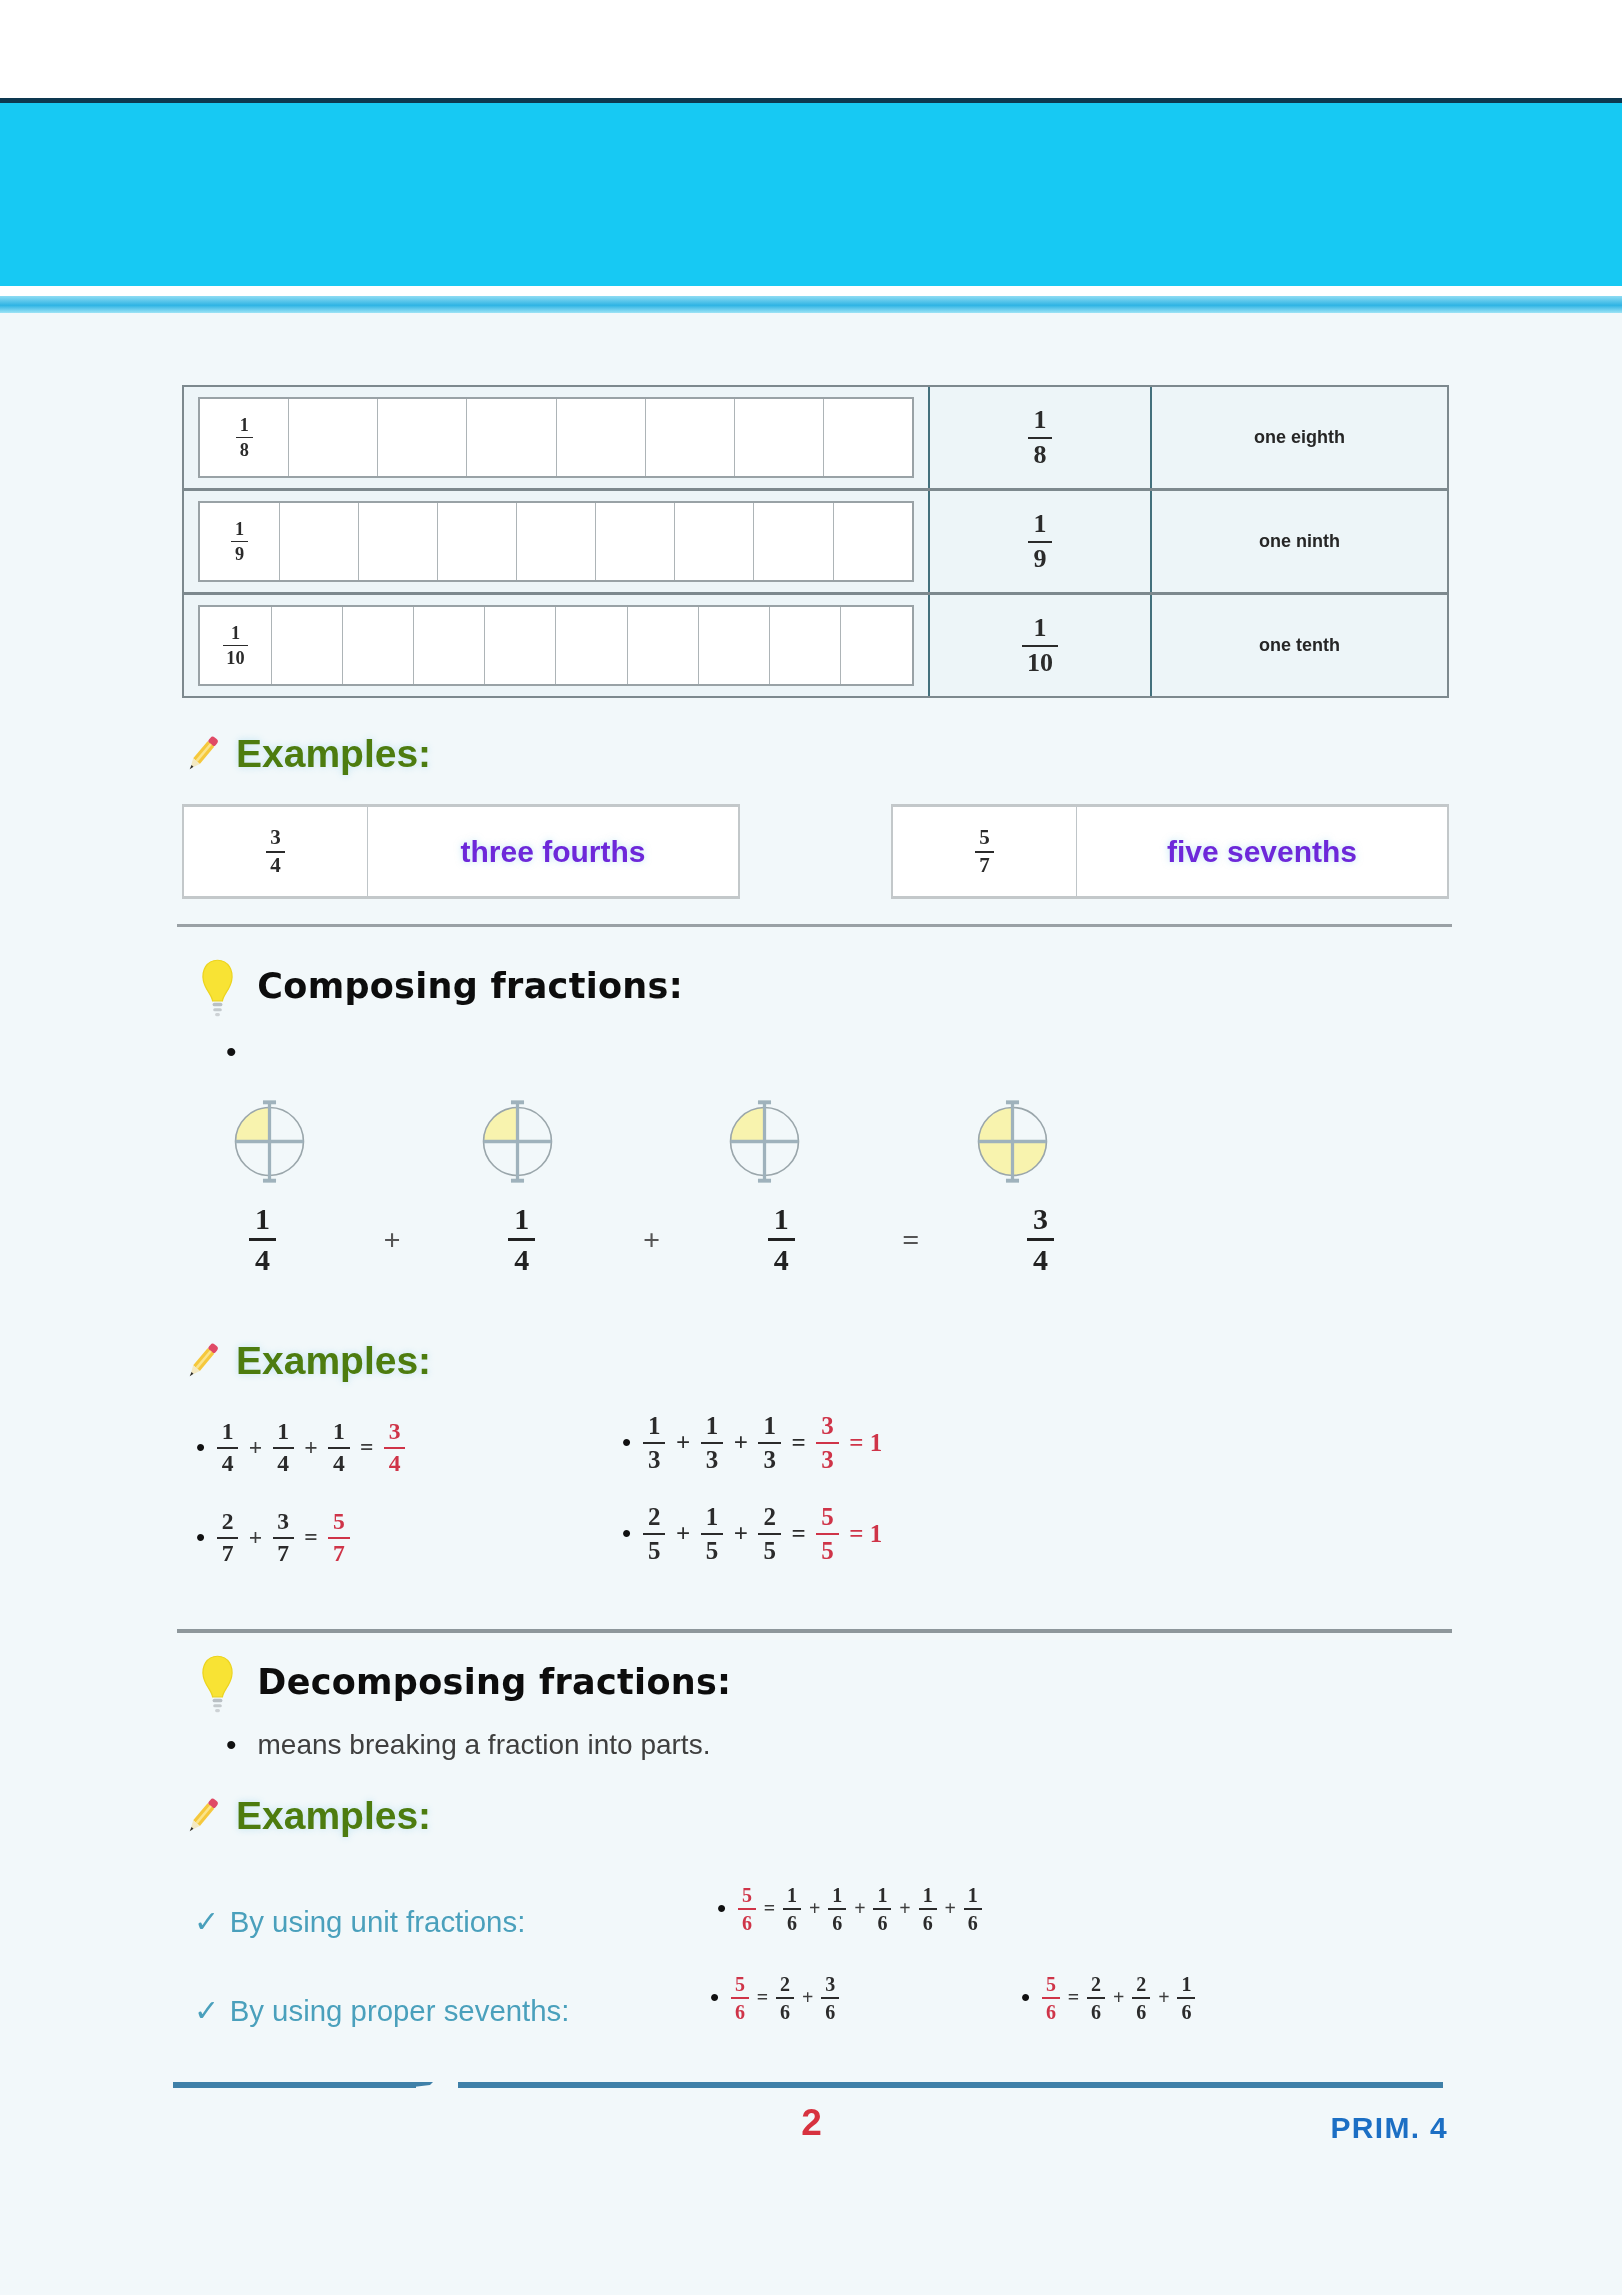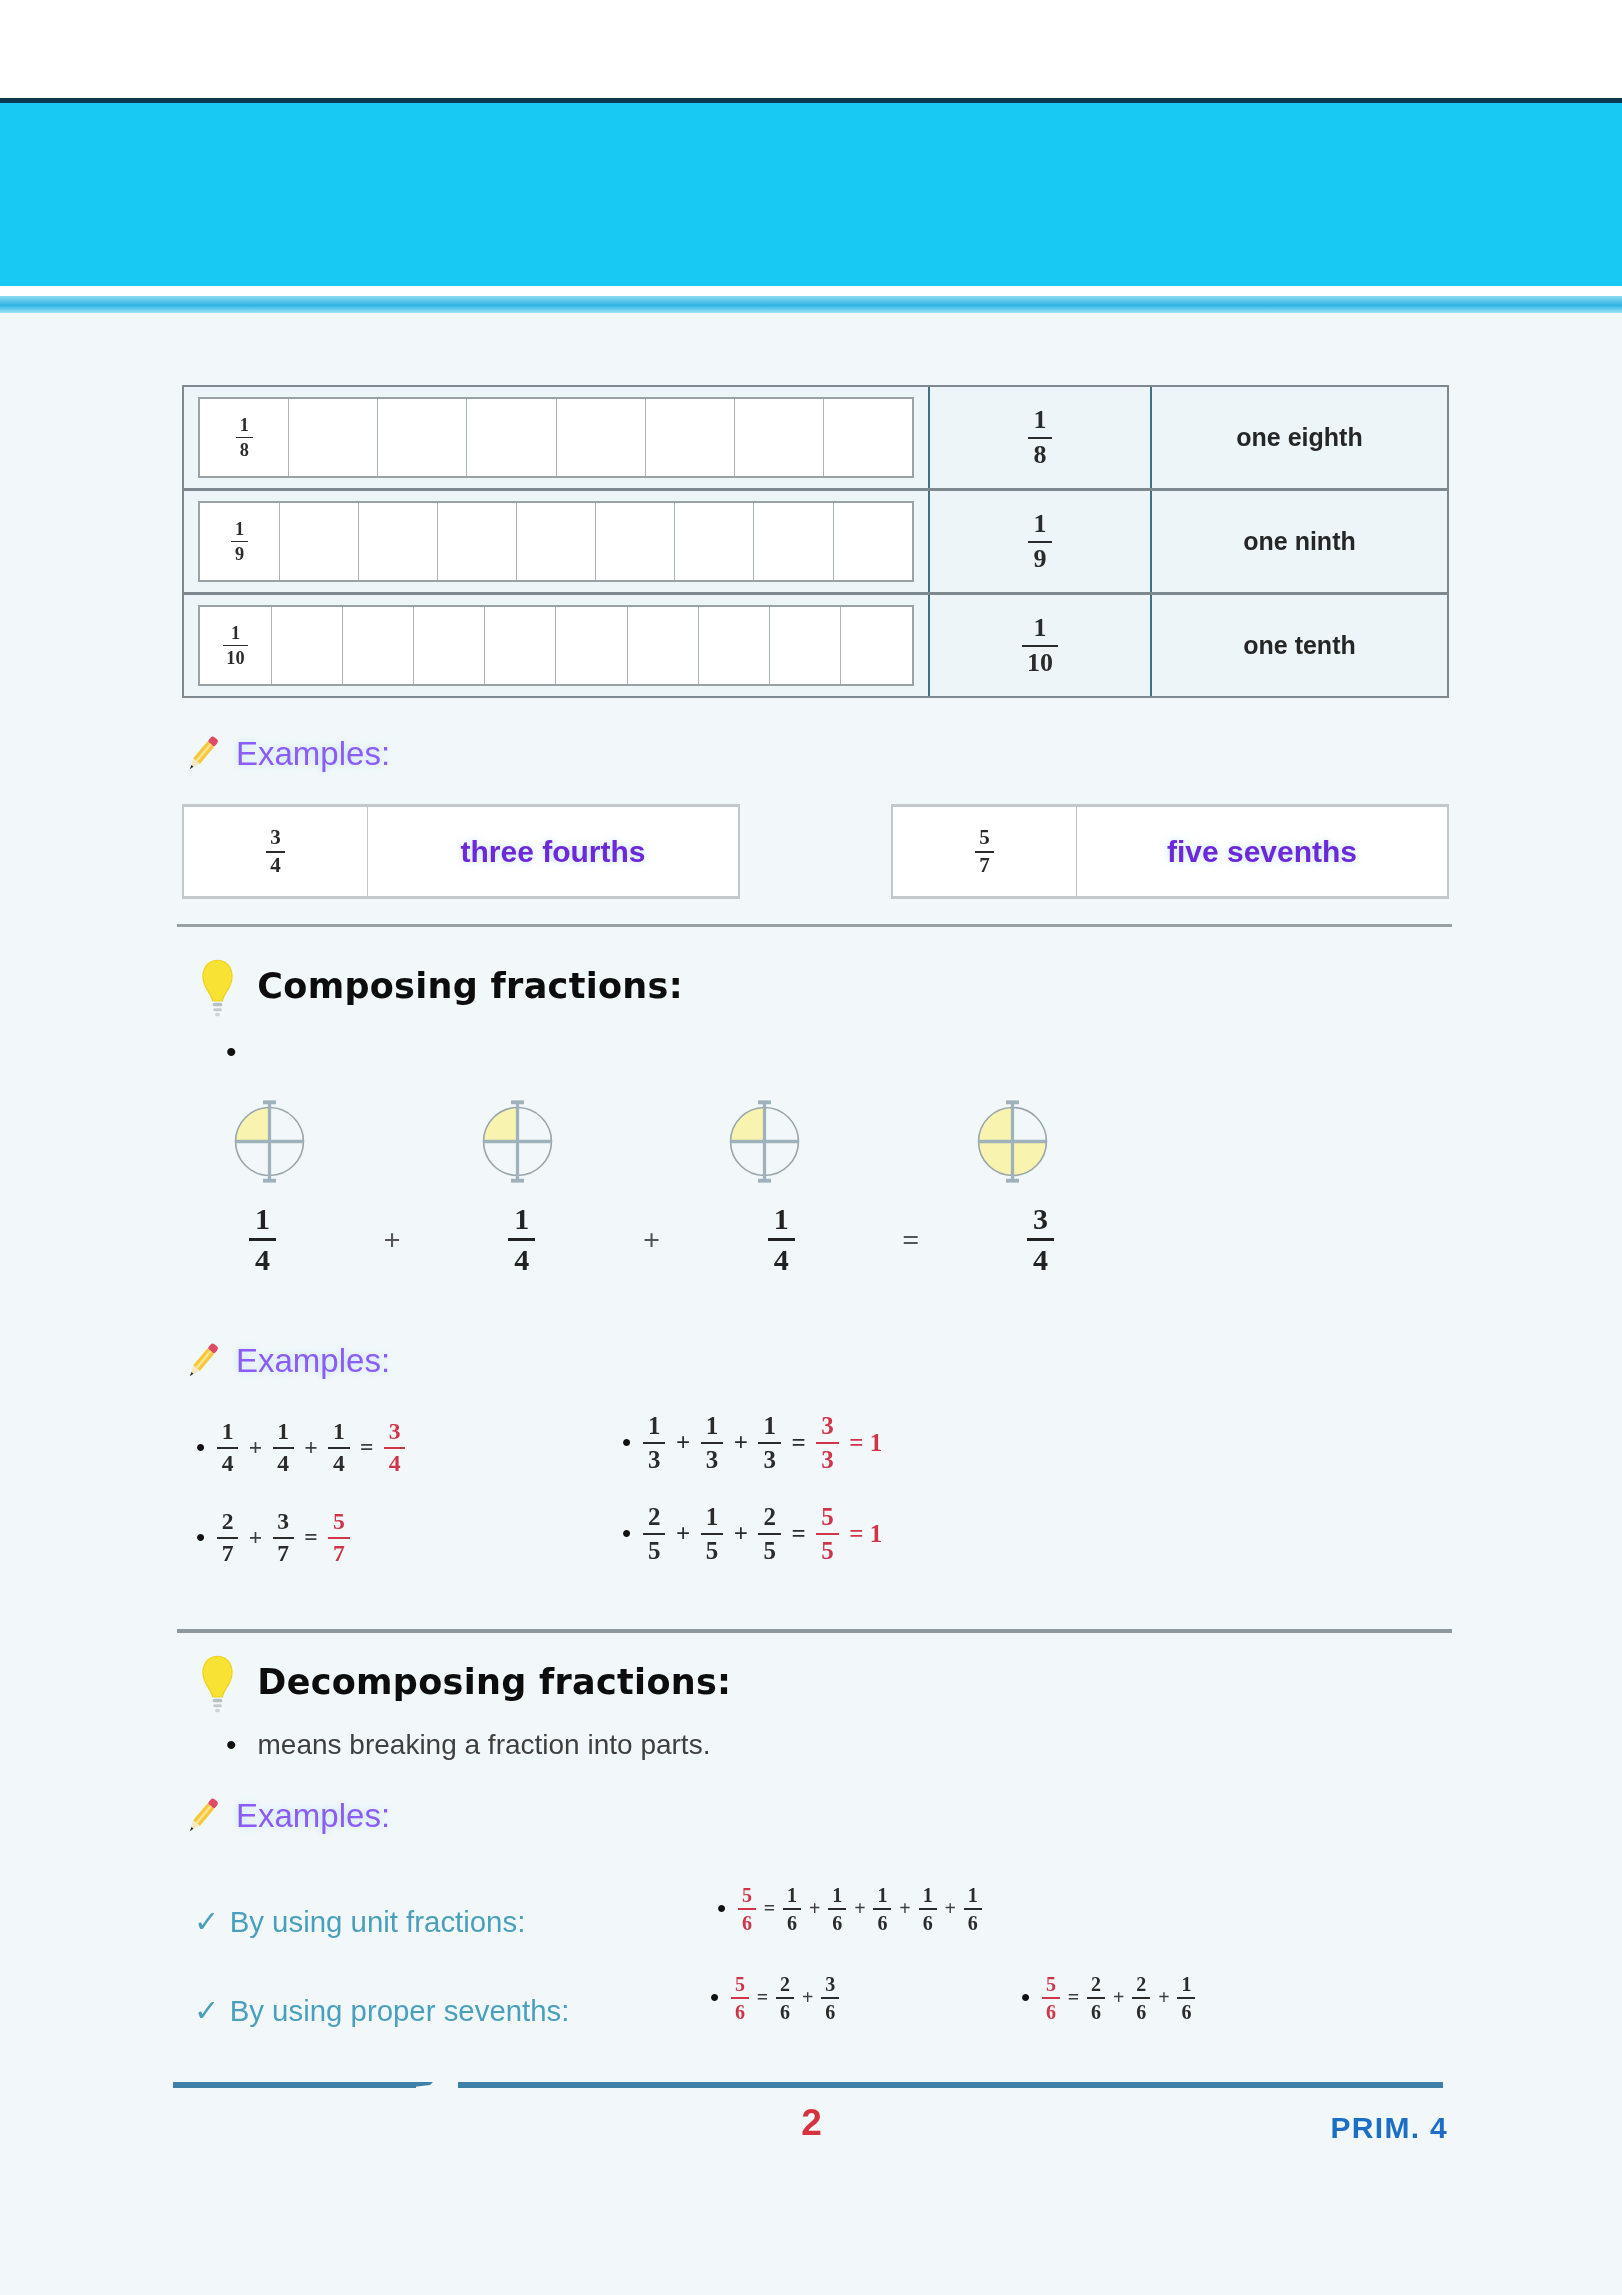--- a/index.html
+++ b/index.html
@@ -18,34 +18,34 @@
         background:#edf5f8;box-sizing:border-box;}
   .ft-row{display:flex;height:101px;}
   .ft-row + .ft-row{border-top:3.3px solid #7d898e;}
   .ft-c1{width:746px;box-sizing:border-box;border-right:2.6px solid #43707c;display:flex;align-items:center;}
   .ft-c2{width:222px;box-sizing:border-box;border-right:2.6px solid #43707c;display:flex;
         align-items:center;justify-content:center;}
   .ft-c3{flex:1;display:flex;align-items:center;justify-content:center;}
   .strip{flex:1;display:flex;margin:9.2px 14.4px;height:81px;border:2px solid #99a2a6;background:#ffffff;box-sizing:border-box;}
   .strip-part{flex:1;border-left:1.3px solid #adb4b7;display:flex;align-items:center;justify-content:center;}
   .strip-part.first{border-left:none;}
-  .name-text{font-size:25px;font-weight:bold;color:#262626;}
+  .name-text{font-size:18px;font-weight:bold;color:#262626;}
 
   
   .frac{display:inline-flex;flex-direction:column;align-items:center;vertical-align:middle;
         font-family:"Liberation Serif",serif;font-weight:bold;line-height:1;color:#2b2b2b;}
   .frac .num{padding:0 .2em .14em;}
   .frac .den{border-top:.1em solid currentColor;padding:.14em .2em 0;}
   .red{color:#cf3448;}
   .strip-part .frac{font-size:18.3px;}
   .ft-c2 .frac{font-size:26px;}
 
   
   .ex-head{position:absolute;left:182px;display:flex;align-items:center;gap:13px;}
-  .ex-head .ex-title{font-size:33px;font-weight:normal;color:#8b5cf6;
+  .ex-head .ex-title{font-size:39px;font-weight:bold;color:#4d7c0f;
         text-shadow:0 0 7.9px rgba(130,205,235,.45);}
 
   
   .boxes{position:absolute;left:182px;top:804px;width:1267px;display:flex;justify-content:space-between;}
   .ex-box{width:558px;height:95px;background:#ffffff;border:2px solid #c3c8ca;
         border-top:3.3px solid #c3c8ca;border-bottom:3.3px solid #c3c8ca;display:flex;box-sizing:border-box;}
   .ex-frac{width:183px;border-right:1.3px solid #bfc5c8;display:flex;align-items:center;justify-content:center;}
   .ex-frac .frac{font-size:21px;}
   .ex-label{flex:1;display:flex;align-items:center;justify-content:center;
         font-size:30px;font-weight:bold;color:#6d28d9;text-shadow:0 0 7.9px rgba(130,205,235,.5);}

